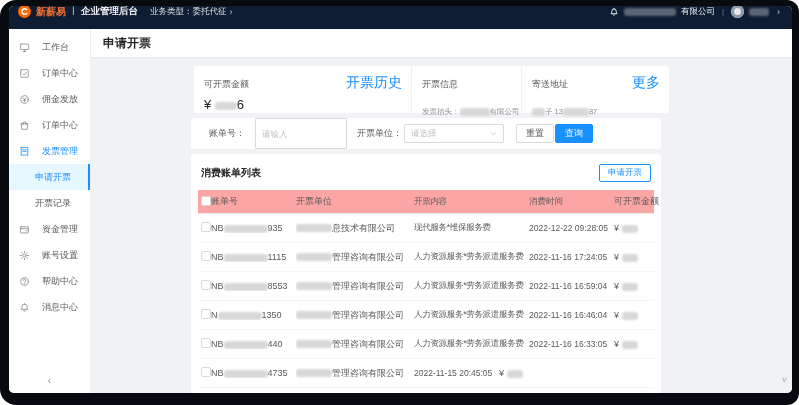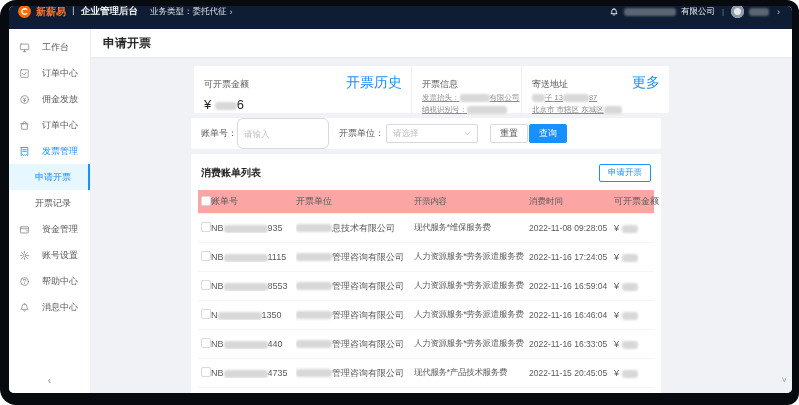--- a/index.html
+++ b/index.html
@@ -60,32 +60,32 @@
 
   
   .info-panel { position:absolute; left:103px; top:9px; width:475px; height:47px;
                 background:#fff; border-radius:2px; display:flex; }
   .info-sec { position:relative; padding:7px 10px; }
   .info-sec + .info-sec { border-left:1px solid #f0f0f0; }
   .sec-amount { width:217px; } .sec-invoice { width:110px; } .sec-address { width:148px; }
   .info-label { font-size:9px; color:#595959; }
   .info-link { position:absolute; top:8px; right:9px; font-size:14px; color:#1890ff; cursor:pointer; }
   .amount-line { margin-top:6px; font-size:13px; color:#262626; }
-  .tiny-line { margin-top:2px; font-size:7.5px; color:#8c8c8c; white-space:nowrap;text-decoration:underline; }
+  .tiny-line { margin-top:16px; font-size:7.5px; color:#8c8c8c; white-space:nowrap; }
 
   
   .filter-panel { position:absolute; left:100px; top:61px; width:470px; height:31px;
                   background:#fff; border-radius:2px; display:flex; align-items:center;
-                  padding:0 10px; font-size:9px; color:#595959; }
+                  padding:0 18px; font-size:9px; color:#595959; }
   .f-label { white-space:nowrap; }
-  .f-input { width:92px; height:31px; border:1px solid #d9d9d9; border-radius:6px;
-             font-size:8.5px; color:#595959; padding:0 6px; outline:none; margin:0 10px 0 0;
+  .f-input { width:92px; height:31px; border:1px solid #d9d9d9; border-radius:1px;
+             font-size:8.5px; color:#595959; padding:0 6px; outline:none; margin:0 10px 0 10px;
              font-family:"Liberation Sans","DejaVu Sans",sans-serif; }
   .f-input::placeholder { color:#bfbfbf; }
-  .f-select { width:92px; height:19px; border:1px solid #d9d9d9; border-radius:2px;
+  .f-select { width:100px; height:19px; border:1px solid #d9d9d9; border-radius:2px;
               display:flex; align-items:center; padding:0 6px; color:#bfbfbf;
               font-size:8.5px; margin-left:2px; cursor:pointer; }
   .f-select .s-chev { color:#bfbfbf; }
   .btn { height:19px; padding:0 9px; border:1px solid #d9d9d9; border-radius:2px; background:#fff;
          font-size:9px; color:#595959; display:flex; align-items:center; cursor:pointer; }
   .btn.primary { background:#1890ff; border-color:#1890ff; color:#fff; }
   .btn-group { display:flex; gap:1px; margin-left:12px; }
 
   
   .table-panel { position:absolute; left:100px; top:97px; width:470px; bottom:-40px;
@@ -320,21 +320,21 @@
                 <span class="col-content">开票内容</span>
                 <span class="col-time">消费时间</span>
                 <span class="col-amt">可开票金额</span>
               </div>
             <div id="tbody">
                 <div class="trow">
                   <span class="col-cb"><span class="checkbox"></span></span>
                   <span class="col-no">NB<span class="blur w-no"></span>935</span>
                   <span class="col-unit"><span class="blur w-unit"></span>息技术有限公司</span>
                   <span class="col-content">现代服务*维保服务费</span>
-                  <span class="col-time">2022-11-08 09:28:05</span>
+                  <span class="col-time">2022-12-22 09:28:05</span>
                   <span class="col-amt">¥ <span class="blur w-amt"></span></span>
                 </div>
                 <div class="trow">
                   <span class="col-cb"><span class="checkbox"></span></span>
                   <span class="col-no">NB<span class="blur w-no"></span>1115</span>
                   <span class="col-unit"><span class="blur w-unit"></span>管理咨询有限公司</span>
                   <span class="col-content">人力资源服务*劳务派遣服务费</span>
                   <span class="col-time">2022-11-16 17:24:05</span>
                   <span class="col-amt">¥ <span class="blur w-amt"></span></span>
                 </div>
@@ -359,21 +359,20 @@
                   <span class="col-no">NB<span class="blur w-no"></span>440</span>
                   <span class="col-unit"><span class="blur w-unit"></span>管理咨询有限公司</span>
                   <span class="col-content">人力资源服务*劳务派遣服务费</span>
                   <span class="col-time">2022-11-16 16:33:05</span>
                   <span class="col-amt">¥ <span class="blur w-amt"></span></span>
                 </div>
                 <div class="trow">
                   <span class="col-cb"><span class="checkbox"></span></span>
                   <span class="col-no">NB<span class="blur w-no"></span>4735</span>
                   <span class="col-unit"><span class="blur w-unit"></span>管理咨询有限公司</span>
-                  <span class="col-content">现代服务*产品技术服务费</span>
                   <span class="col-time">2022-11-15 20:45:05</span>
                   <span class="col-amt">¥ <span class="blur w-amt"></span></span>
                 </div>
                 <div class="trow"></div>
               </div>
           </div>
 
           <span class="scroll-arrow">˅</span>
         </div>
       </div>

